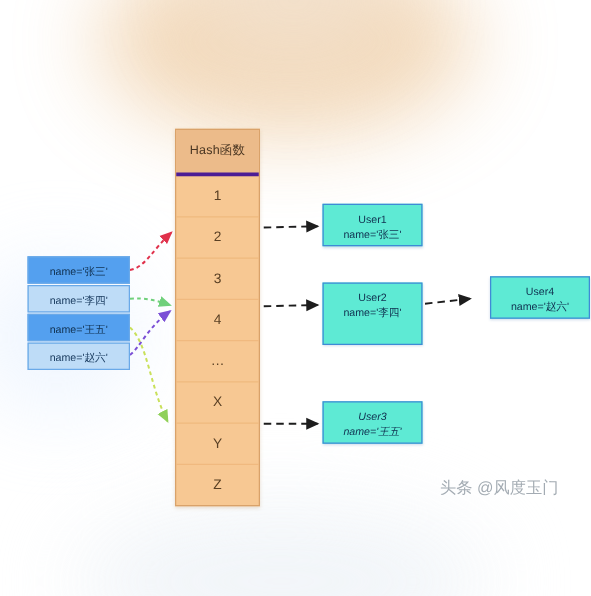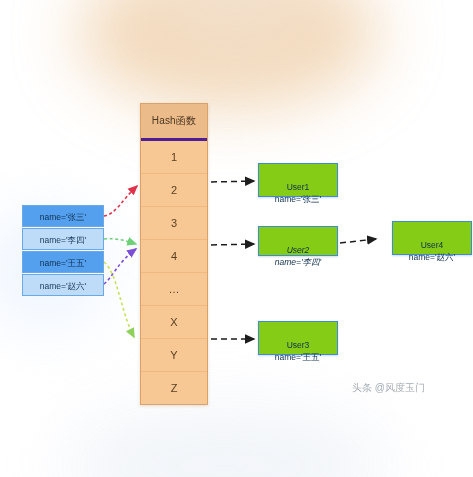--- a/index.html
+++ b/index.html
@@ -53,41 +53,41 @@
     margin-bottom:1px;
   }
   .src-a{background:#54a0ef;color:#10304f;}
   .src-b{background:#bedcf7;}
   .src-c{background:#54a0ef;color:#10304f;}
   .src-d{background:#bedcf7;}
 
   
   .user-box{
     position:absolute;
-    background:#84cc16;
+    background:#5eead4;
     border:1px solid #3f8ad6;
     box-sizing:border-box;
     text-align:center;
     color:#10304f;
     font-size:8.5px;
-    padding-top:17px;
+    padding-top:5px;
     line-height:12px;
     box-shadow:0 1px 2px rgba(60,110,170,.25);
   }
   .user-title{display:block;font-size:8.5px;}
   .user-attr{display:block;font-size:8.5px;}
 
   #user1{left:258px;top:163px;width:80px;height:34px;}
-  #user2{left:258px;top:226px;width:80px;height:30px;font-style:italic;}
-  #user3{left:258px;top:321px;width:80px;height:34px;}
+  #user2{left:258px;top:226px;width:80px;height:50px;}
+  #user3{left:258px;top:321px;width:80px;height:34px;font-style:italic;}
   #user4{left:380px;top:221px;width:80px;height:34px;margin-left:12px;}
 
   .watermark{
     position:absolute;left:352px;top:381px;
-    font-size:10px;color:#9aa3ab;
+    font-size:13px;color:#9aa3ab;
     white-space:nowrap;
     opacity:.9;
   }
 </style>
 </head>
 <body>
 
 <div id="stage">
 
   <div class="glow glow-top"></div>

